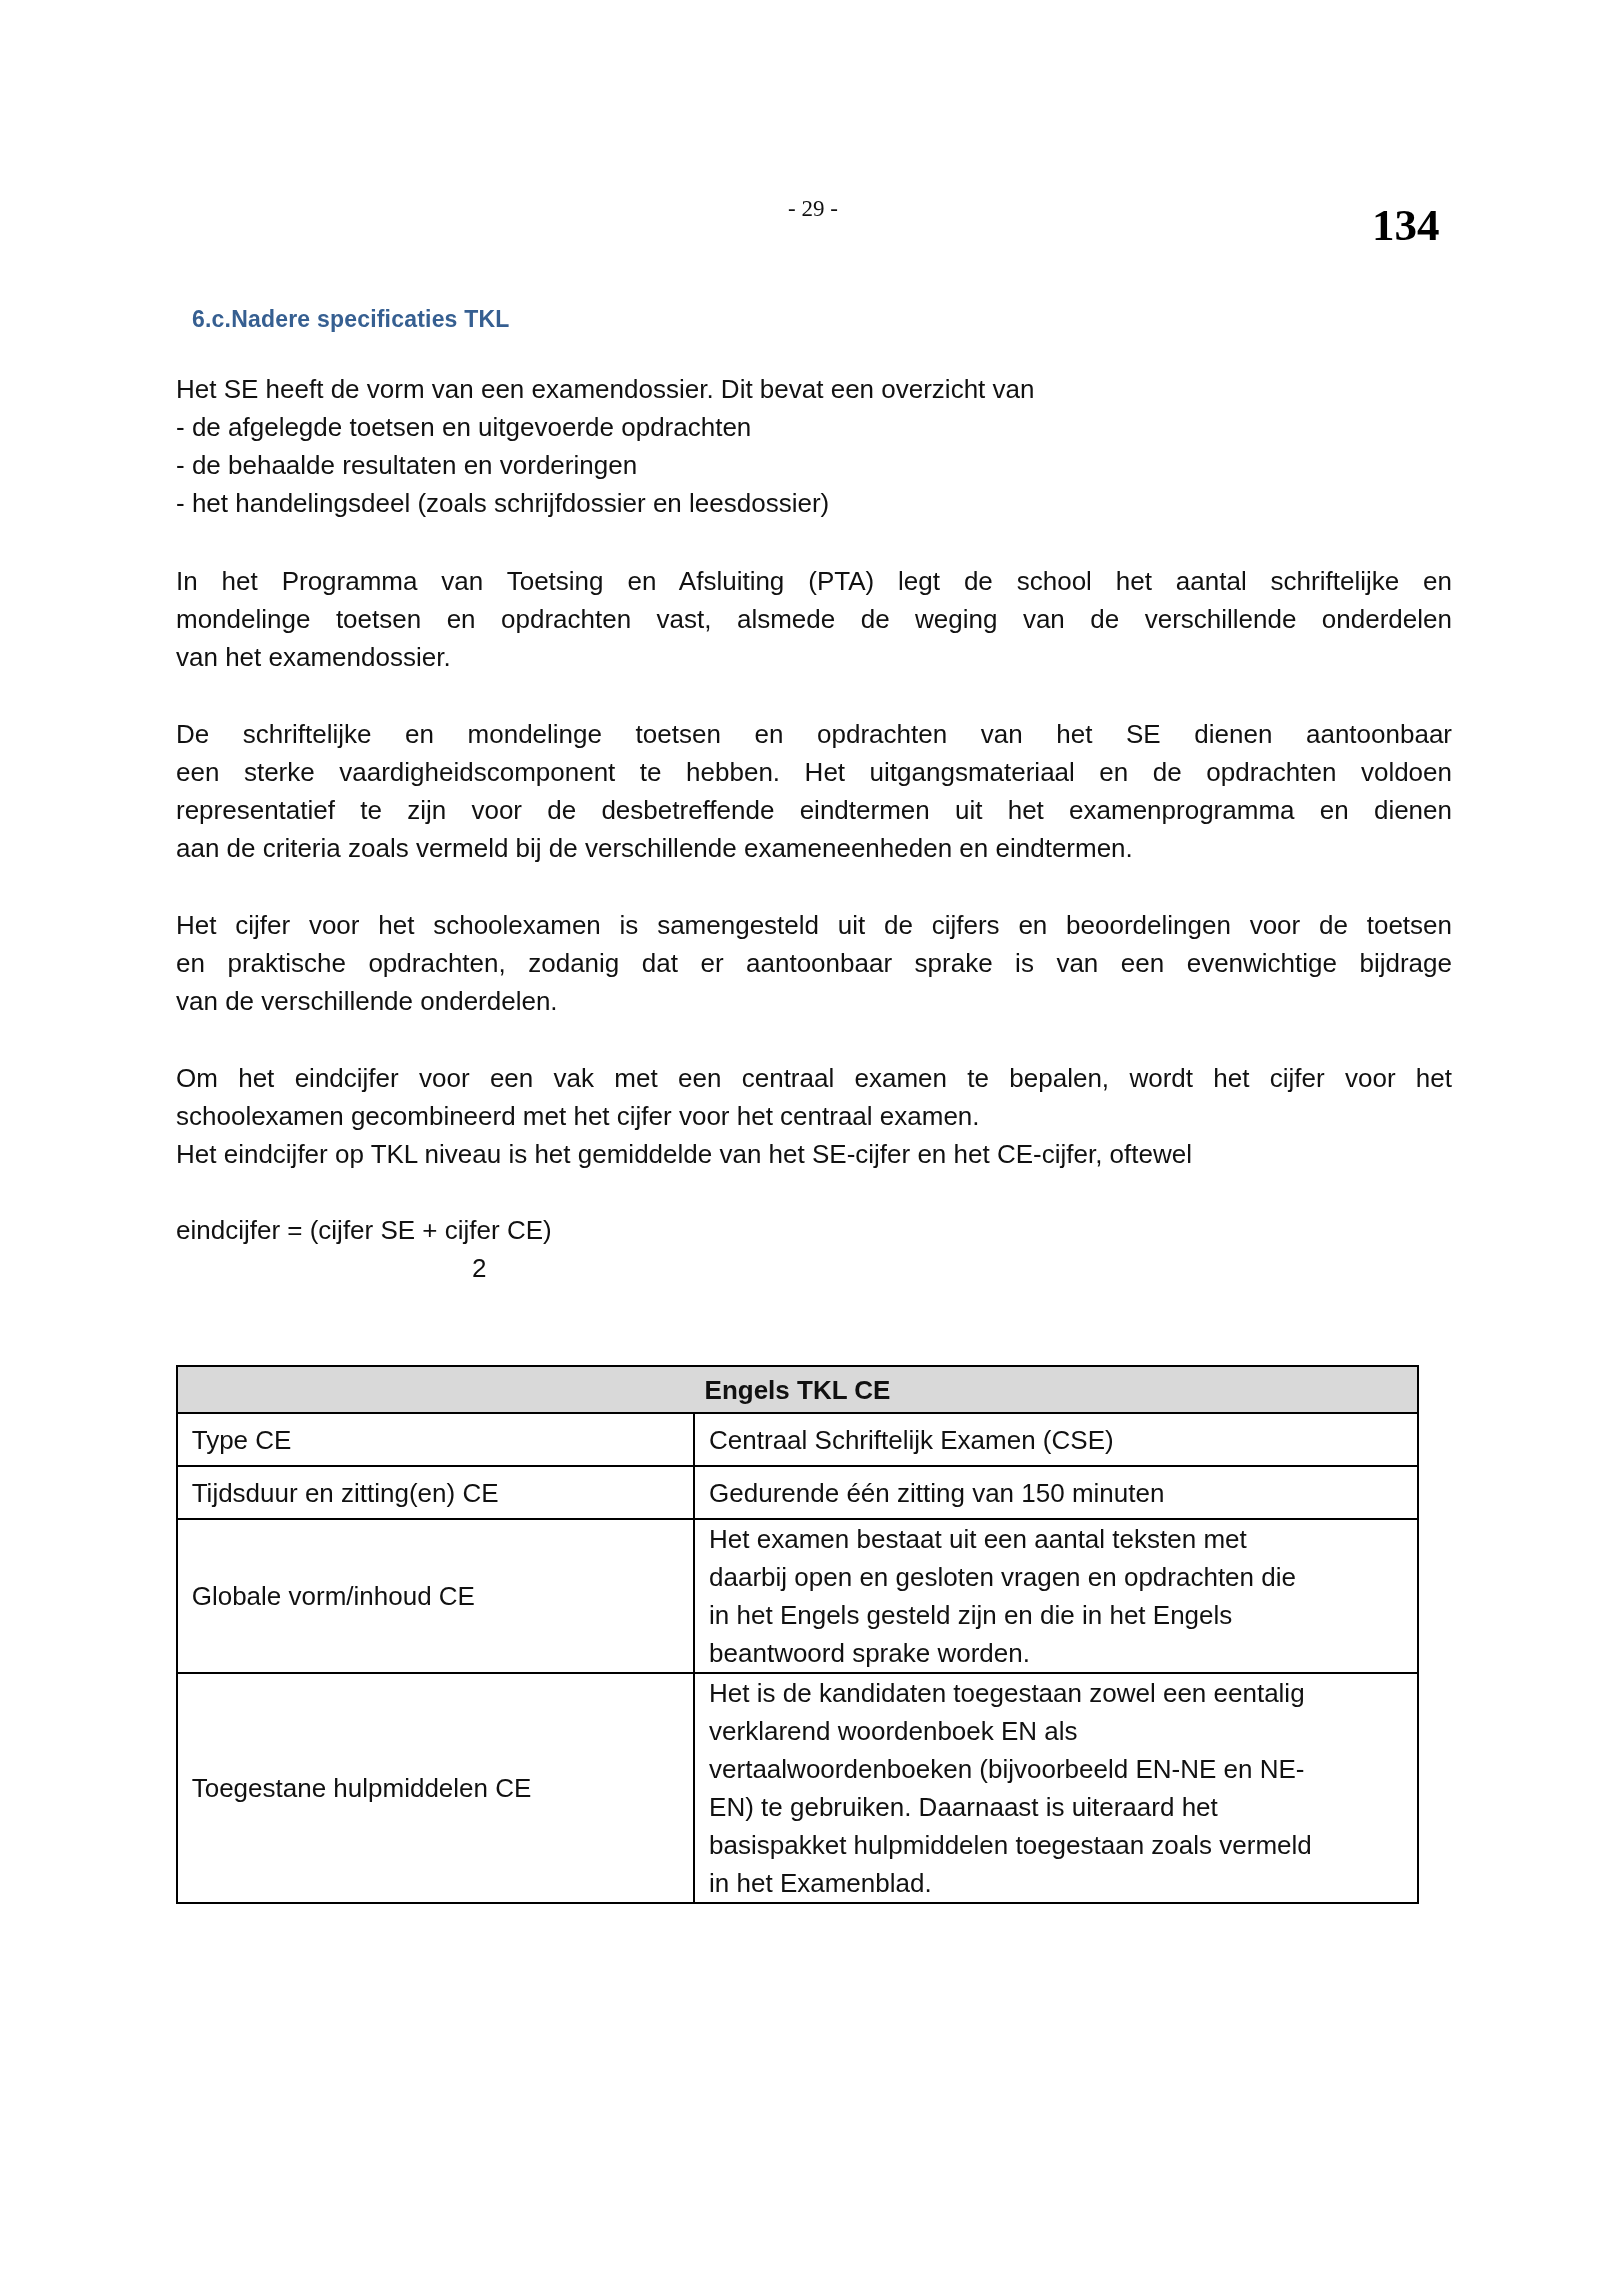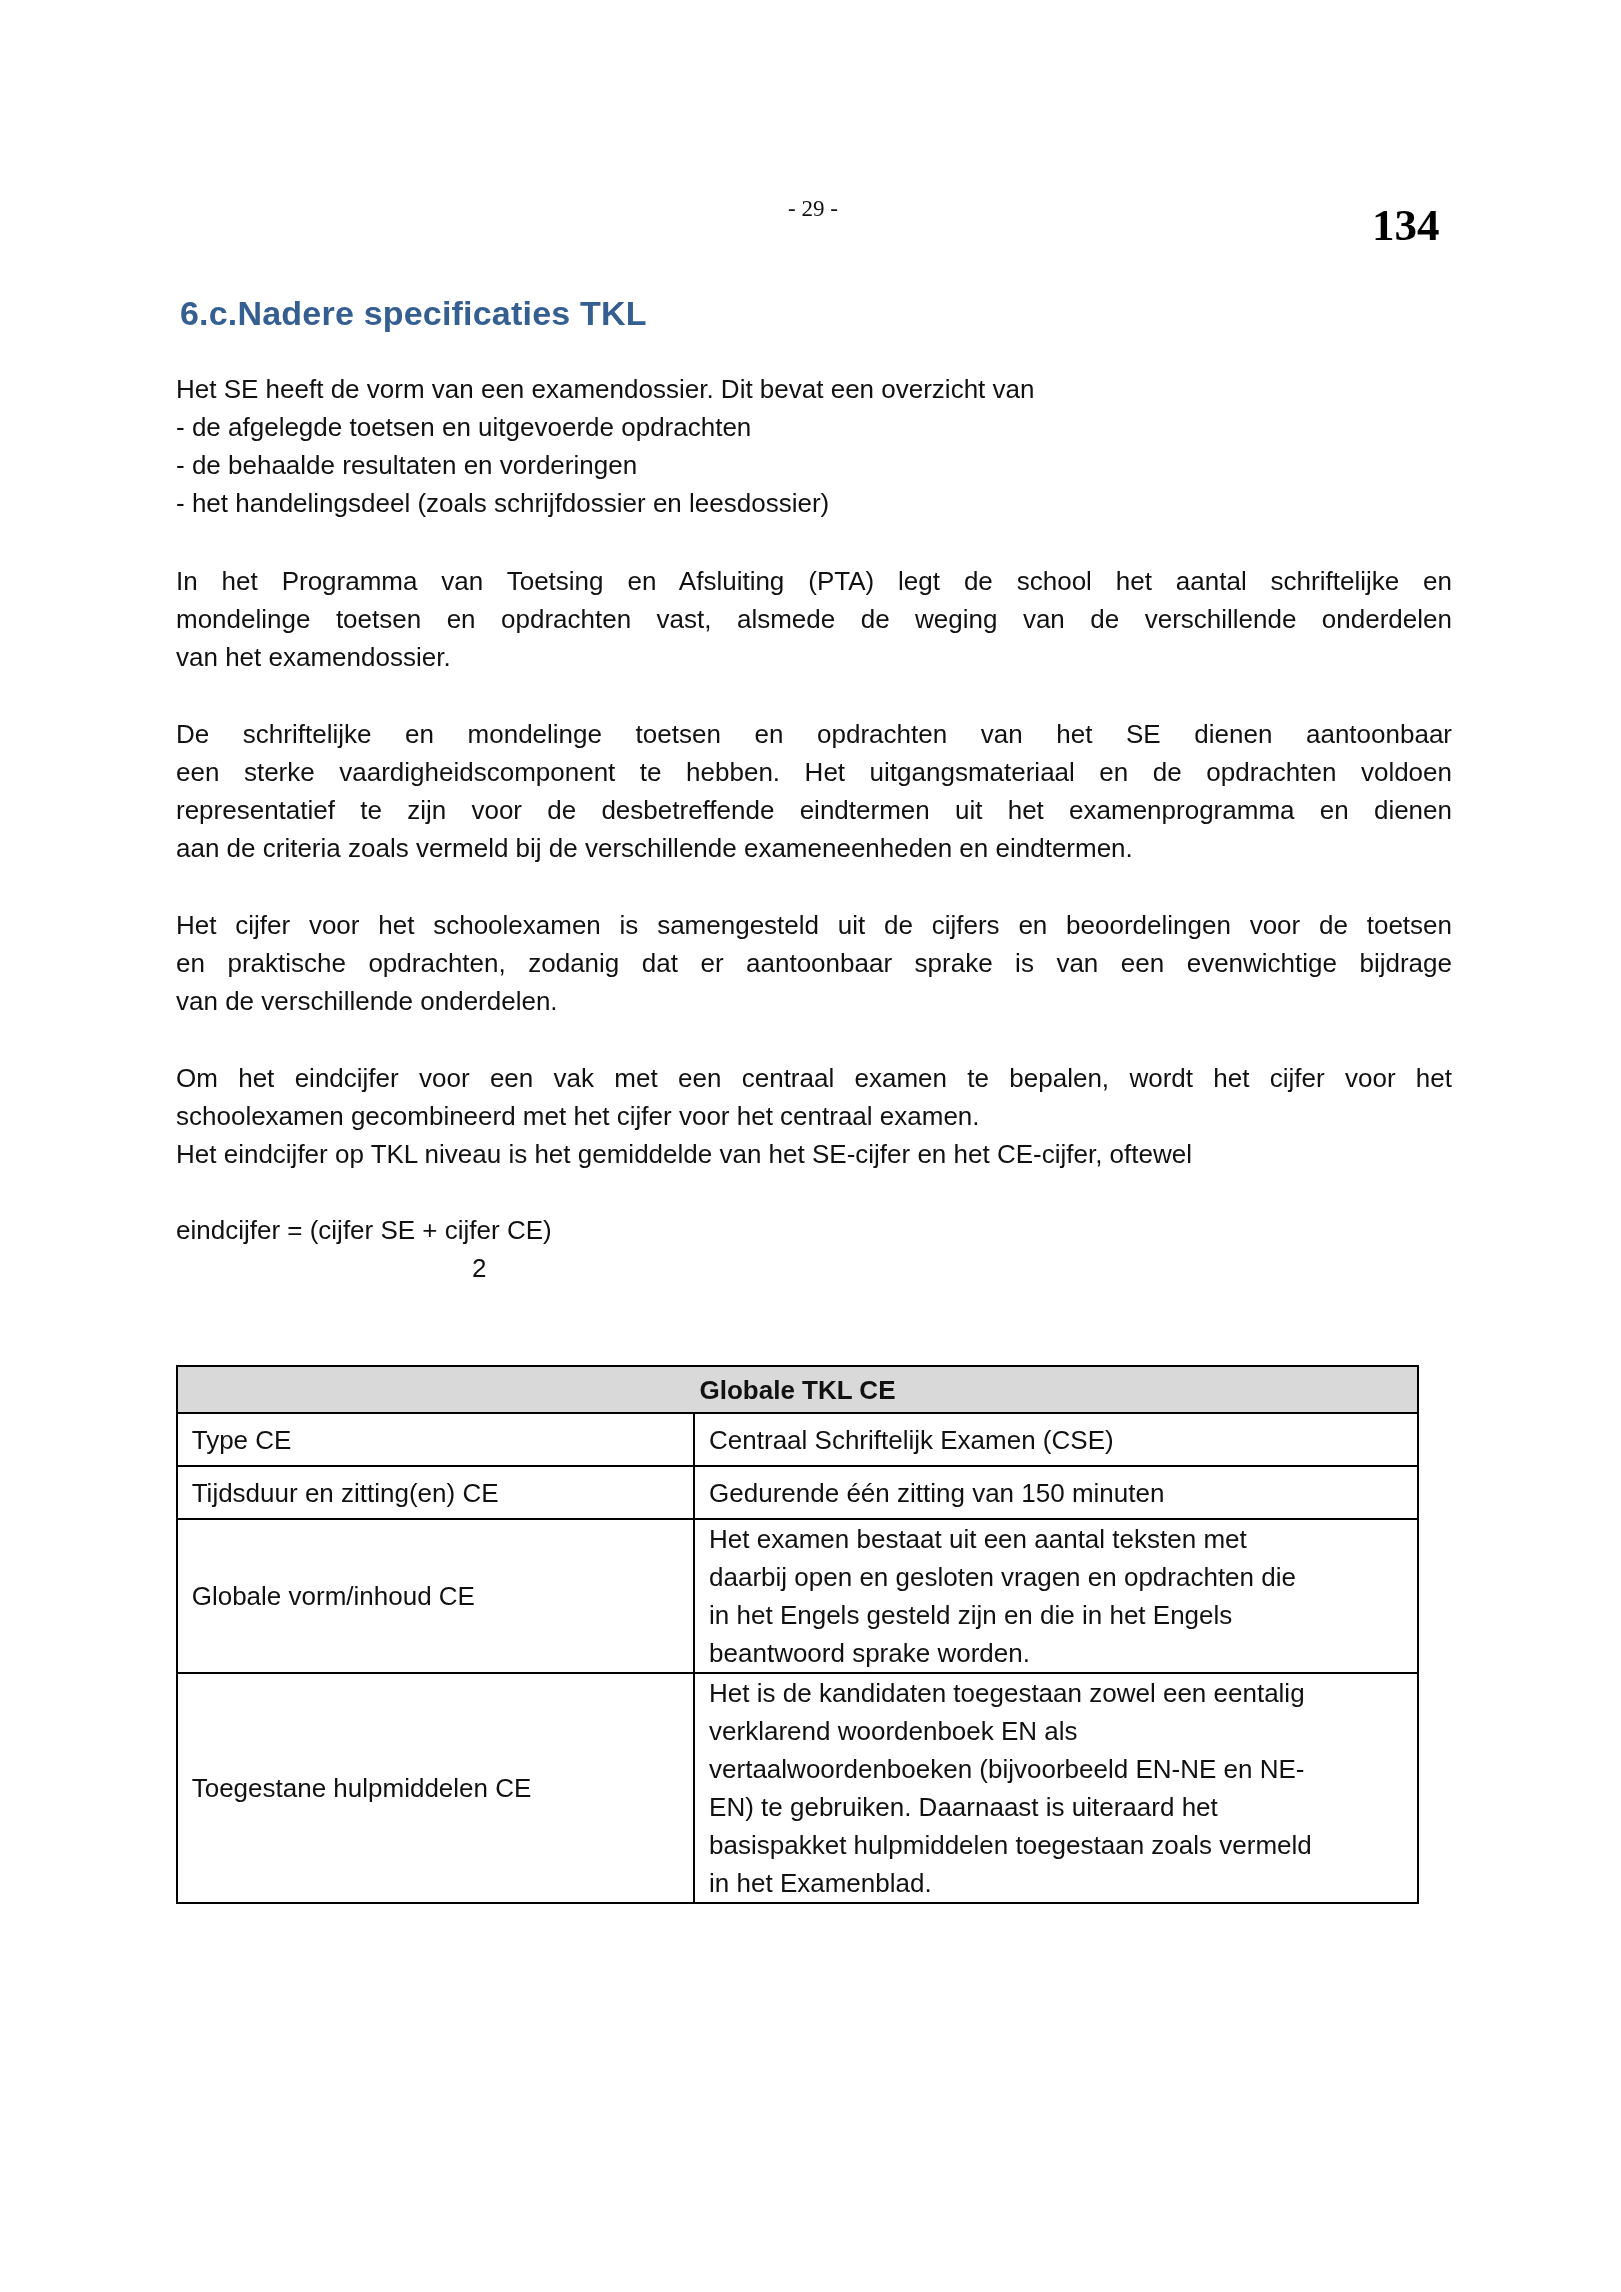--- a/index.html
+++ b/index.html
@@ -2,22 +2,22 @@
 <html><head>
 <meta charset="utf-8">
 <style>
   html, body { margin: 0; padding: 0; background: #ffffff; }
   body { width: 1621px; height: 2293px; position: relative; overflow: hidden;
          font-family: "Liberation Sans", sans-serif; color: #111; }
   .page-num { position: absolute; top: 196px; left: 774px; width: 78px; text-align: center;
               font-family: "Liberation Serif", serif; font-size: 23px; color: #111; }
   .page-stamp { position: absolute; top: 199px; left: 1372px; width: 78px; text-align: left;
                 font-family: "Liberation Serif", serif; font-weight: bold; font-size: 45px; color: #000; }
-  .heading { position: absolute; top: 290px; left: 176px; margin: 4px;
-             font-size: 34px; font-weight: bold; color: #365f91; letter-spacing: 0.2px; }
+  .heading { position: absolute; top: 290px; left: 176px; margin: 16px;
+             font-size: 23px; font-weight: bold; color: #365f91; letter-spacing: 0.2px; }
   .body-text { position: absolute; left: 176px; width: 1276px; font-size: 26px; line-height: 38px; color: #111; }
   .justify { text-align: justify; }
   .justify .ln { display: block; text-align-last: justify; }
   .justify .ln.last { text-align-last: left; }
   .line { display: block; white-space: nowrap; }
   #block-1 { top: 370px; }
   #block-2 { top: 562px; }
   #block-3 { top: 715px; }
   #block-4 { top: 906px; }
   #block-5 { top: 1059px; }
@@ -74,21 +74,21 @@
 </div>
 
 <div class="formula">
   <span>eindcijfer = </span><span class="num">(cijfer SE + cijfer CE)</span>
   <span class="den">2</span>
 </div>
 
 <table class="exam">
   <tbody>
       <tr>
-    <th colspan="2">Globale TKL CE</th>
+    <th colspan="2">Engels TKL CE</th>
   </tr>
   <tr class="r1">
     <td class="k">Type CE</td>
     <td class="v">
       <span class="cell-line">Centraal Schriftelijk Examen (CSE)</span>
     </td>
   </tr>
   <tr class="r2">
     <td class="k">Tijdsduur en zitting(en) CE</td>
     <td class="v">

